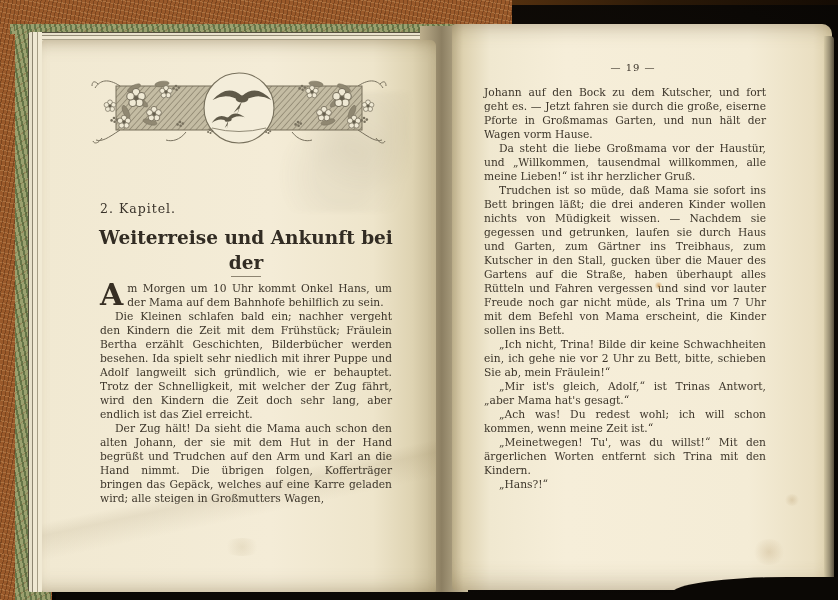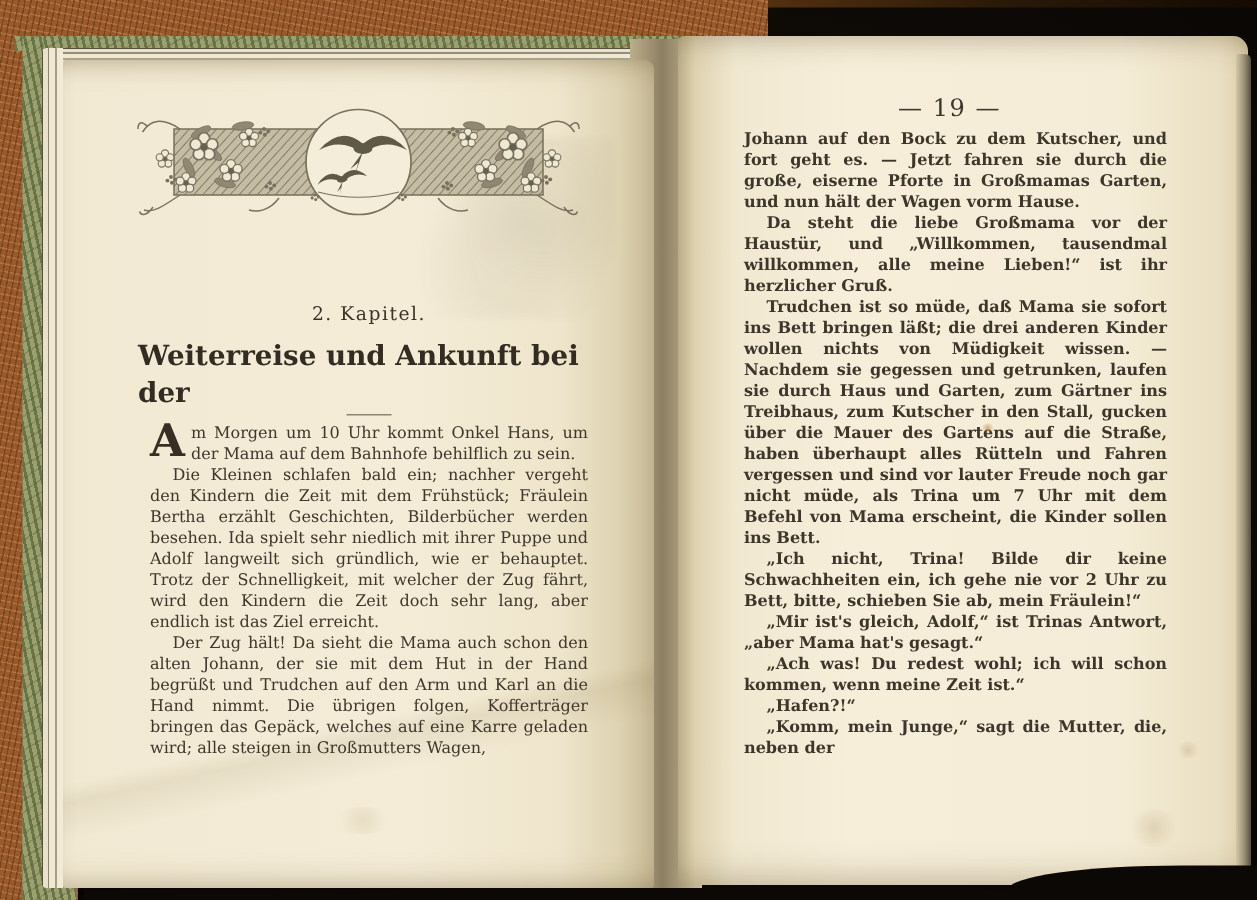--- a/index.html
+++ b/index.html
@@ -38,36 +38,36 @@
     background:linear-gradient(90deg,#f1e9d2 0%,#f4ecd7 58%,#eee5cb 84%,#ded3b2 94%,#c5b894 100%);
     box-shadow:inset 0 14px 18px -14px rgba(118,98,58,.55), inset 0 -16px 20px -16px rgba(118,98,58,.5);}
   .page-right{left:452px;top:24px;width:380px;height:566px;border-radius:4px 10px 10px 4px;
     background:linear-gradient(90deg,#c0b28e 0%,#ded2b0 3%,#f0e8d0 10%,#f6eed9 30%,#f4ecd6 78%,#eadfc2 95%,#dbcea9 100%);
     box-shadow:inset 0 16px 20px -16px rgba(110,90,55,.5), inset 0 -20px 24px -18px rgba(110,90,55,.45);}
   .bottom-strip{position:absolute;left:56px;top:593px;width:782px;height:7px;background:#0b0805;}
   .bottom-wedge{position:absolute;left:672px;top:577px;width:166px;height:23px;background:#0b0805;
     border-radius:70% 0 0 0;}
   
   .vignette{position:absolute;left:48px;top:32px;width:298px;height:76px;opacity:.93;}
-  .chapter{position:absolute;left:58px;top:161px;width:292px;text-align:center;
+  .chapter{position:absolute;left:58px;top:161px;width:292px;
     font-size:12.5px;letter-spacing:1px;color:#3a332a;}
-  .title{position:absolute;left:50px;top:185px;width:308px;text-align:left;margin:0;
+  .title{position:absolute;left:50px;top:185px;width:308px;text-align:center;margin:0;
     font-size:18.5px;line-height:25px;font-weight:bold;color:#322c23;}
   .rule{position:absolute;left:58px;top:236px;width:292px;}
   .rule i{display:block;width:30px;height:1px;margin:0 auto;background:#8d8471;}
   .body-col{position:absolute;font-size:10.7px;line-height:14px;}
   .lp-body{left:58px;top:242px;width:292px;}
   .para{margin:0;text-align:justify;text-indent:15px;hyphens:auto;}
   .para.first,.para.no-indent{text-indent:0;}
   .dropcap{float:left;font-size:30px;line-height:26px;font-weight:bold;color:#372f24;
     padding:0 4px 0 0;}
   
   .pagenum{position:absolute;left:40px;top:38px;width:282px;text-align:center;
-    font-size:16px;letter-spacing:1px;color:#3c352b;}
-  .rp-body{left:44px;top:62px;width:282px;font-weight:bold;}
+    font-size:10px;letter-spacing:1px;color:#3c352b;}
+  .rp-body{left:32px;top:62px;width:282px;}
   
   .stain{position:absolute;border-radius:50%;pointer-events:none;}
   .stain.s1{left:202px;top:258px;width:9px;height:7px;
     background:radial-gradient(circle,rgba(186,116,28,.55),rgba(186,116,28,0) 70%);}
   .stain.s2{left:300px;top:515px;width:34px;height:26px;
     background:radial-gradient(circle,rgba(150,110,50,.18),rgba(150,110,50,0) 70%);}
   .stain.s3{left:332px;top:470px;width:16px;height:12px;
     background:radial-gradient(circle,rgba(150,110,50,.2),rgba(150,110,50,0) 70%);}
   .stain.s4{left:180px;top:498px;width:40px;height:18px;
     background:radial-gradient(circle,rgba(140,115,60,.12),rgba(140,115,60,0) 70%);}
@@ -190,22 +190,22 @@
   <div class="page page-right">
     <div class="pagenum">— 19 —</div>
     <div class="body-col rp-body">
       <p class="para no-indent">Johann auf den Bock zu dem Kutscher, und fort geht es. — Jetzt fahren sie durch die große, eiserne Pforte in Großmamas Garten, und nun hält der Wagen vorm Hause.</p>
       <div>
           <p class="para">Da steht die liebe Großmama vor der Haustür, und „Willkommen, tausendmal willkommen, alle meine Lieben!“ ist ihr herzlicher Gruß.</p>
           <p class="para">Trudchen ist so müde, daß Mama sie sofort ins Bett bringen läßt; die drei anderen Kinder wollen nichts von Müdigkeit wissen. — Nachdem sie gegessen und getrunken, laufen sie durch Haus und Garten, zum Gärtner ins Treibhaus, zum Kutscher in den Stall, gucken über die Mauer des Gartens auf die Straße, haben überhaupt alles Rütteln und Fahren vergessen und sind vor lauter Freude noch gar nicht müde, als Trina um 7 Uhr mit dem Befehl von Mama erscheint, die Kinder sollen ins Bett.</p>
           <p class="para">„Ich nicht, Trina! Bilde dir keine Schwachheiten ein, ich gehe nie vor 2 Uhr zu Bett, bitte, schieben Sie ab, mein Fräulein!“</p>
           <p class="para">„Mir ist's gleich, Adolf,“ ist Trinas Antwort, „aber Mama hat's gesagt.“</p>
           <p class="para">„Ach was! Du redest wohl; ich will schon kommen, wenn meine Zeit ist.“</p>
-          <p class="para">„Hafen?!“</p>
-          <p class="para">„Komm, mein Junge,“ sagt die Mutter, die, neben der</p>
+          <p class="para">„Meinetwegen! Tu', was du willst!“ Mit den ärgerlichen Worten entfernt sich Trina mit den Kindern.</p>
+          <p class="para">„Hans?!“</p>
         </div>
 
     </div>
     <div class="stain s1"></div>
     <div class="stain s2"></div>
     <div class="stain s3"></div>
   </div>
 
   <div class="stack-right"></div>
   <div class="bottom-wedge"></div>

